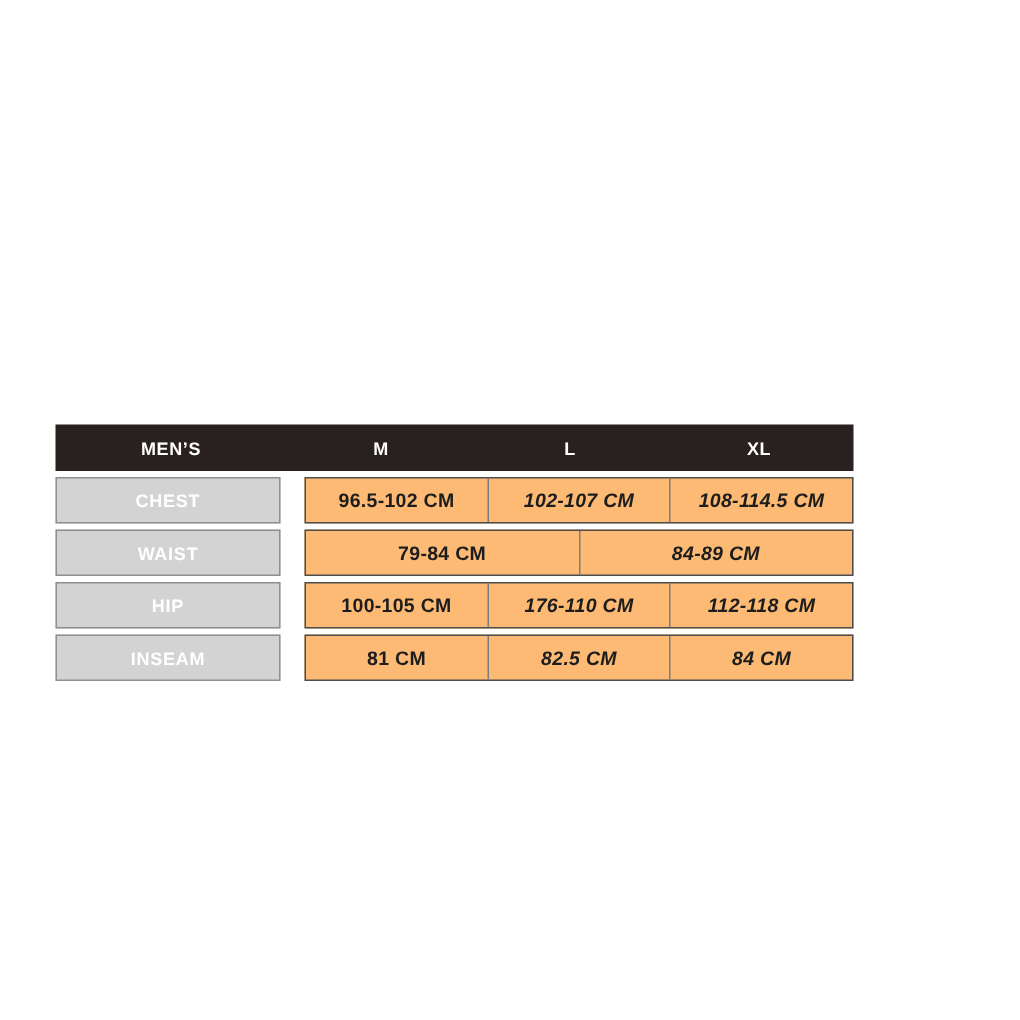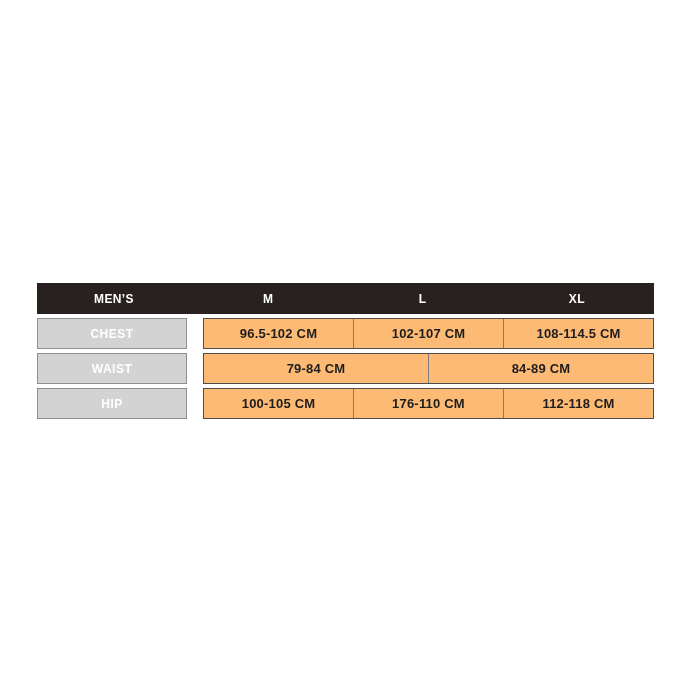--- a/index.html
+++ b/index.html
@@ -18,21 +18,21 @@
   body{
     background:var(--canvas-bg);
     font-family:"Liberation Sans","DejaVu Sans",sans-serif;
     position:relative;
     overflow:hidden;
   }
   .size-chart{
     position:absolute;
     left:37px;
     top:283px;
-    width:617px;
+    width:532px;
   }
   .row{
     display:flex;
     height:31px;
   }
   .row + .row{margin-top:4px;}
   
   .header-row{
     background:var(--header-bg);
     color:var(--header-text);
@@ -73,20 +73,21 @@
     display:flex;
     align-items:center;
     justify-content:center;
     color:var(--value-text);
     font-size:13px;
     font-weight:700;
     letter-spacing:0.2px;
   }
   .value-cell + .value-cell{
     border-left:1px solid var(--value-divider);
+    font-style:italic;
   }
 </style>
 </head>
 <body>
 
 <div class="size-chart">
 
   <div class="row header-row">
     <div class="cell header-label-col">MEN’S</div>
     <div class="header-values">
@@ -115,14 +116,22 @@
 
   <div class="row">
     <div class="label-cell">HIP</div>
     <div class="value-group">
       <div class="value-cell">100-105 CM</div>
       <div class="value-cell">176-110 CM</div>
       <div class="value-cell">112-118 CM</div>
     </div>
   </div>
 
+  <div class="row">
+    <div class="label-cell">INSEAM</div>
+    <div class="value-group">
+      <div class="value-cell">81 CM</div>
+      <div class="value-cell">82.5 CM</div>
+      <div class="value-cell">84 CM</div>
+    </div>
+  </div>
 
 </div>
 
 </body></html>

